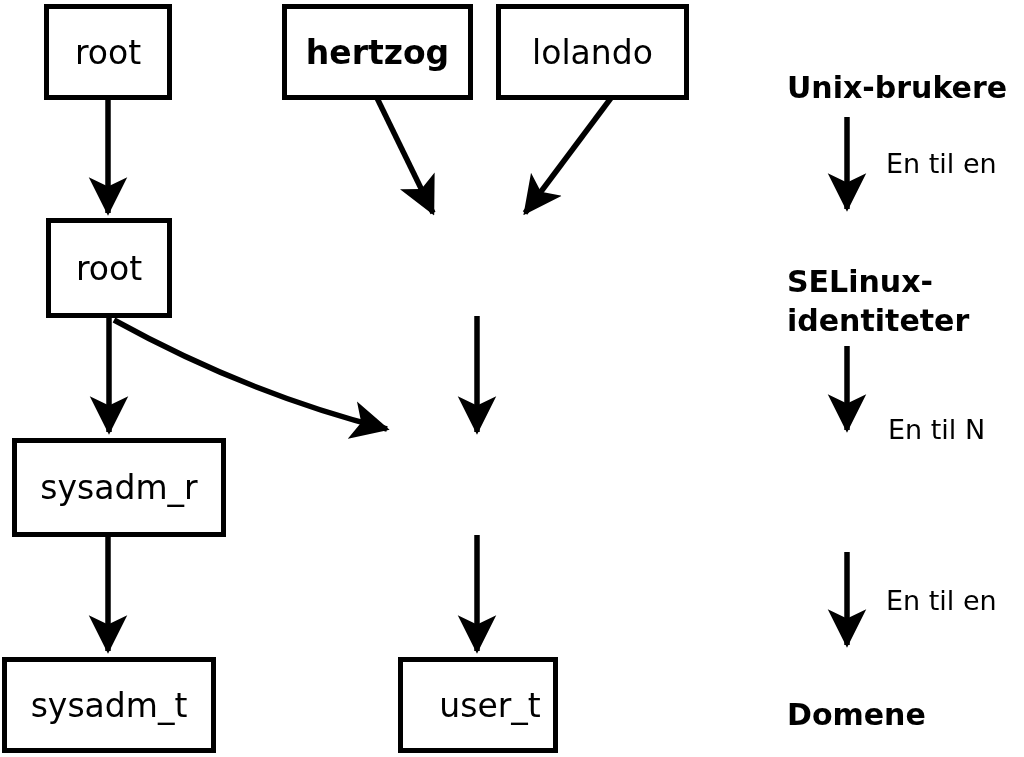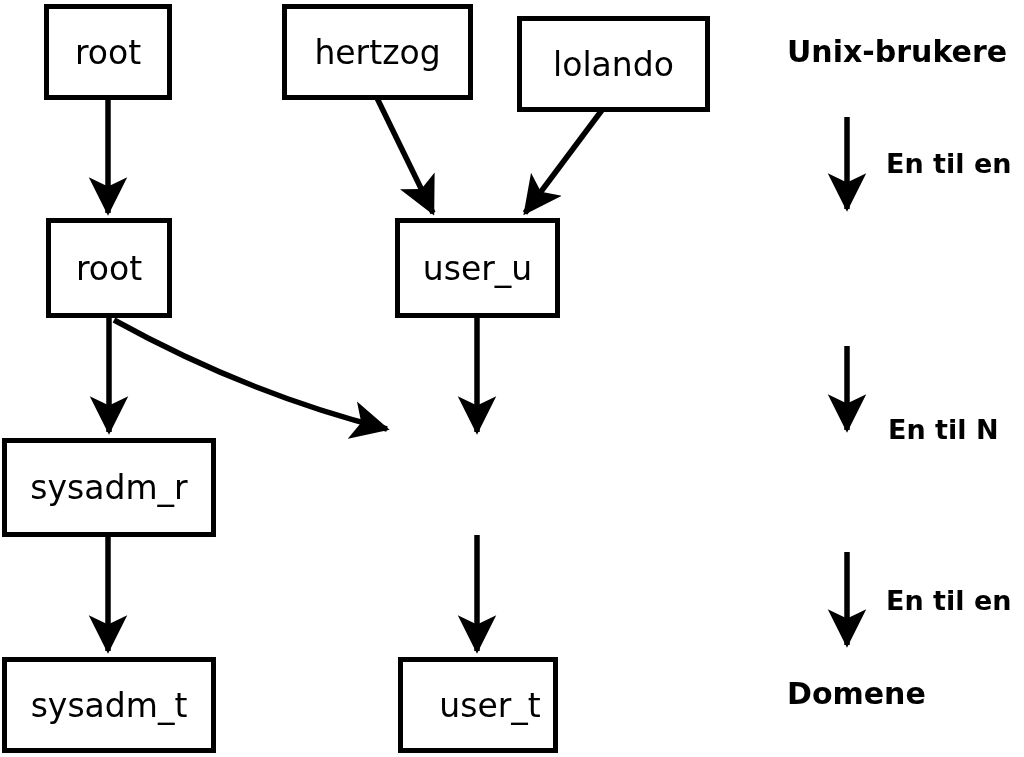--- a/index.html
+++ b/index.html
@@ -8,24 +8,24 @@
     font-family:"DejaVu Sans","Liberation Sans",sans-serif;color:#000;
     overflow:hidden;
   }
   .node{
     position:absolute;box-sizing:border-box;border:5px solid #000;background:#fff;
     display:flex;align-items:center;justify-content:center;
     font-size:33px;line-height:1;white-space:nowrap;
   }
   svg.arrows{position:absolute;left:0;top:0;width:1024px;height:757px;pointer-events:none;}
   .legend-level{
-    position:absolute;font-weight:bold;font-size:30px;line-height:39px;
+    position:absolute;font-weight:bold;font-size:30px;line-height:39px;margin-top:36px;
   }
   .legend-rel{
-    position:absolute;font-weight:bold;font-size:27px;line-height:1.1;white-space:nowrap;
+    position:absolute;font-weight:normal;font-size:27px;line-height:1.1;white-space:nowrap;
   }
   .wrap-175{width:178px;}
 </style>
 </head>
 <body>
 
 <div class="stage">
 
   <svg class="arrows" viewBox="0 0 1024 757" xmlns="http://www.w3.org/2000/svg">
     <defs>
@@ -44,50 +44,48 @@
       <path d="M477,535 L477,651" marker-end="url(#ah)"></path>
       <path d="M847,117 L847,209" marker-end="url(#ah)"></path>
       <path d="M847,346 L847,430" marker-end="url(#ah)"></path>
       <path d="M847,552 L847,645" marker-end="url(#ah)"></path>
     </g>
   </svg>
 
   <div class="node" style="left:44px;top:4px;width:128px;height:96px;">
     <span>root</span>
   </div>
-  <div class="node" style="left:282px;top:4px;width:191px;height:96px;">
+  <div class="node" style="left:282px;top:4px;width:191px;height:96px;font-weight:bold;">
     <span>hertzog</span>
   </div>
-  <div class="node" style="left:517px;top:4px;width:193px;height:96px;margin-top:12px;">
+  <div class="node" style="left:496px;top:4px;width:193px;height:96px;">
     <span>lolando</span>
   </div>
 
   <div class="node" style="left:46px;top:218px;width:126px;height:100px;">
     <span>root</span>
   </div>
-  <div class="node" style="left:395px;top:218px;width:165px;height:100px;">
-    <span>user_u</span>
-  </div>
 
-  <div class="node" style="left:2px;top:438px;width:214px;height:99px;">
+  <div class="node" style="left:12px;top:438px;width:214px;height:99px;">
     <span>sysadm_r</span>
   </div>
 
   <div class="node" style="left:2px;top:657px;width:214px;height:96px;">
     <span>sysadm_t</span>
   </div>
   <div class="node" style="left:398px;top:657px;width:160px;height:96px;padding-left:24px;">
     <span>user_t</span>
   </div>
 
   <div class="legend-level" style="left:787px;top:32px;">Unix-brukere</div>
 
   <div class="legend-rel" style="left:886px;top:149px;">En til en</div>
 
+  <div class="legend-level wrap-175" style="left:787px;top:226px;">SELinux-identiteter</div>
 
   <div class="legend-rel" style="left:888px;top:379px;margin-top:36px;">En til N</div>
 
 
   <div class="legend-rel" style="left:886px;top:586px;">En til en</div>
 
-  <div class="legend-level" style="left:787px;top:674px;">Domene</div>
+  <div class="legend-level" style="left:787px;top:659px;">Domene</div>
 
 </div>
 
 </body></html>

